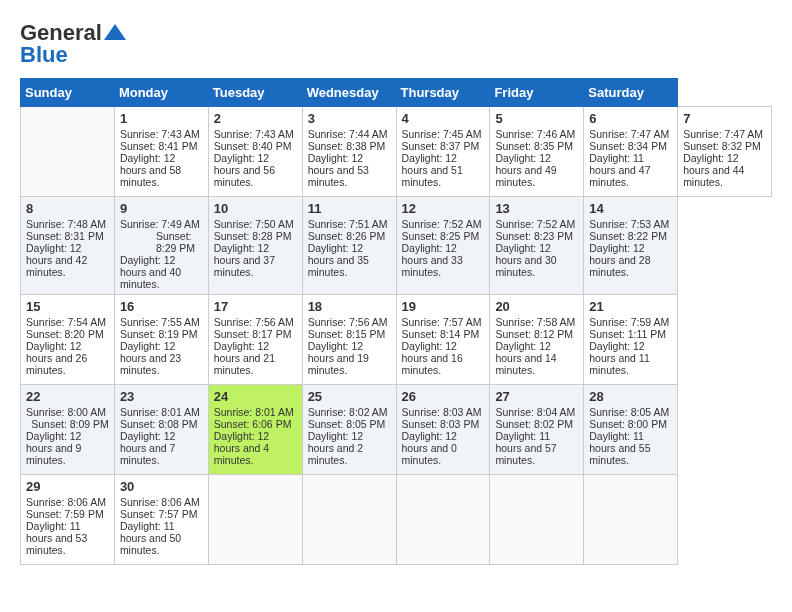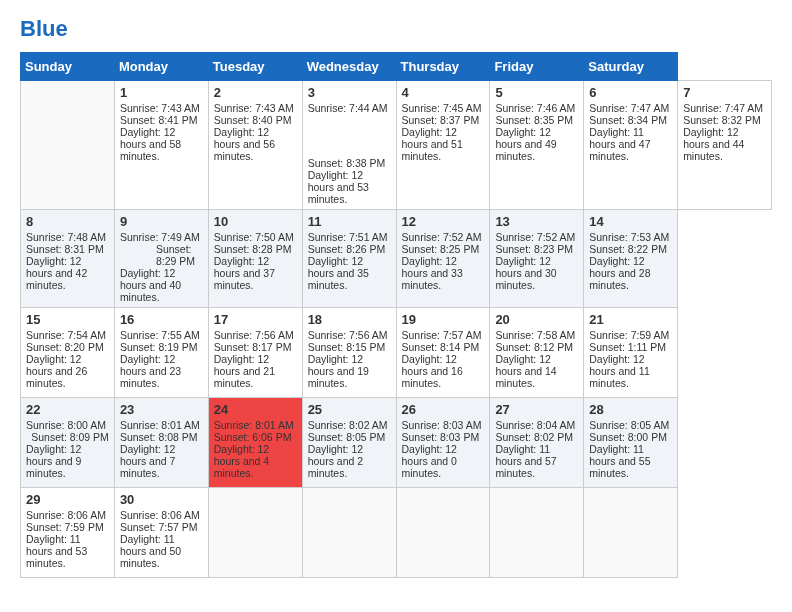--- a/index.html
+++ b/index.html
@@ -72,20 +72,26 @@
     }
     .empty-cell {
       background: #f9f9f9 !important;
     }
   </style>
 </head>
 <body>
 
 <div class="header">
   <div class="logo">
+    <div class="logo-row">
+      <span style="font-size:22px;font-weight:bold;color:#333;">General</span>
+      <svg width="22" height="16" viewBox="0 0 22 16" style="margin-left:2px;margin-top:-2px;">
+        <polygon points="0,16 11,0 22,16" fill="#1a6bbf"></polygon>
+      </svg>
+    </div>
     <span style="font-size:22px;font-weight:bold;color:#1a6bbf;margin-top:-4px;">Blue</span>
   </div>
   <div class="title-block">
     <div class="month-title"></div>
     <div class="location"></div>
   </div>
 </div>
 
 <table class="calendar-table">
   <thead>
@@ -110,21 +116,21 @@
         </td>
         <td>
           <span class="day-num">2</span>
           <span style="display: block;">Sunrise: 7:43 AM</span>
           <span style="display: block;">Sunset: 8:40 PM</span>
           <span style="display: block;">Daylight: 12 hours and 56 minutes.</span>
         </td>
         <td>
           <span class="day-num">3</span>
           <span style="display: block;">Sunrise: 7:44 AM</span>
-          <span style="display: block; margin-top: 43px;">Sunset: 8:38 PM</span>
+          <span style="display: block;">Sunset: 8:38 PM</span>
           <span style="display: block;">Daylight: 12 hours and 53 minutes.</span>
         </td>
         <td>
           <span class="day-num">4</span>
           <span style="display: block;">Sunrise: 7:45 AM</span>
           <span style="display: block;">Sunset: 8:37 PM</span>
           <span style="display: block;">Daylight: 12 hours and 51 minutes.</span>
         </td>
         <td>
           <span class="day-num">5</span>
@@ -239,21 +245,21 @@
           <span style="display: block;">Sunrise: 8:00 AM</span>
           <span style="display: block; text-align: right;">Sunset: 8:09 PM</span>
           <span style="display: block;">Daylight: 12 hours and 9 minutes.</span>
         </td>
         <td style="background: rgb(240, 244, 248);">
           <span class="day-num">23</span>
           <span style="display: block;">Sunrise: 8:01 AM</span>
           <span style="display: block;">Sunset: 8:08 PM</span>
           <span style="display: block;">Daylight: 12 hours and 7 minutes.</span>
         </td>
-        <td style="background: #ef4444; margin-left: 21px;">
+        <td style="background: #bef264; margin-left: 21px;">
           <span class="day-num">24</span>
           <span style="display: block;">Sunrise: 8:01 AM</span>
           <span style="display: block;">Sunset: 6:06 PM</span>
           <span style="display: block;">Daylight: 12 hours and 4 minutes.</span>
         </td>
         <td style="background: rgb(240, 244, 248);">
           <span class="day-num">25</span>
           <span style="display: block;">Sunrise: 8:02 AM</span>
           <span style="display: block;">Sunset: 8:05 PM</span>
           <span style="display: block;">Daylight: 12 hours and 2 minutes.</span>

